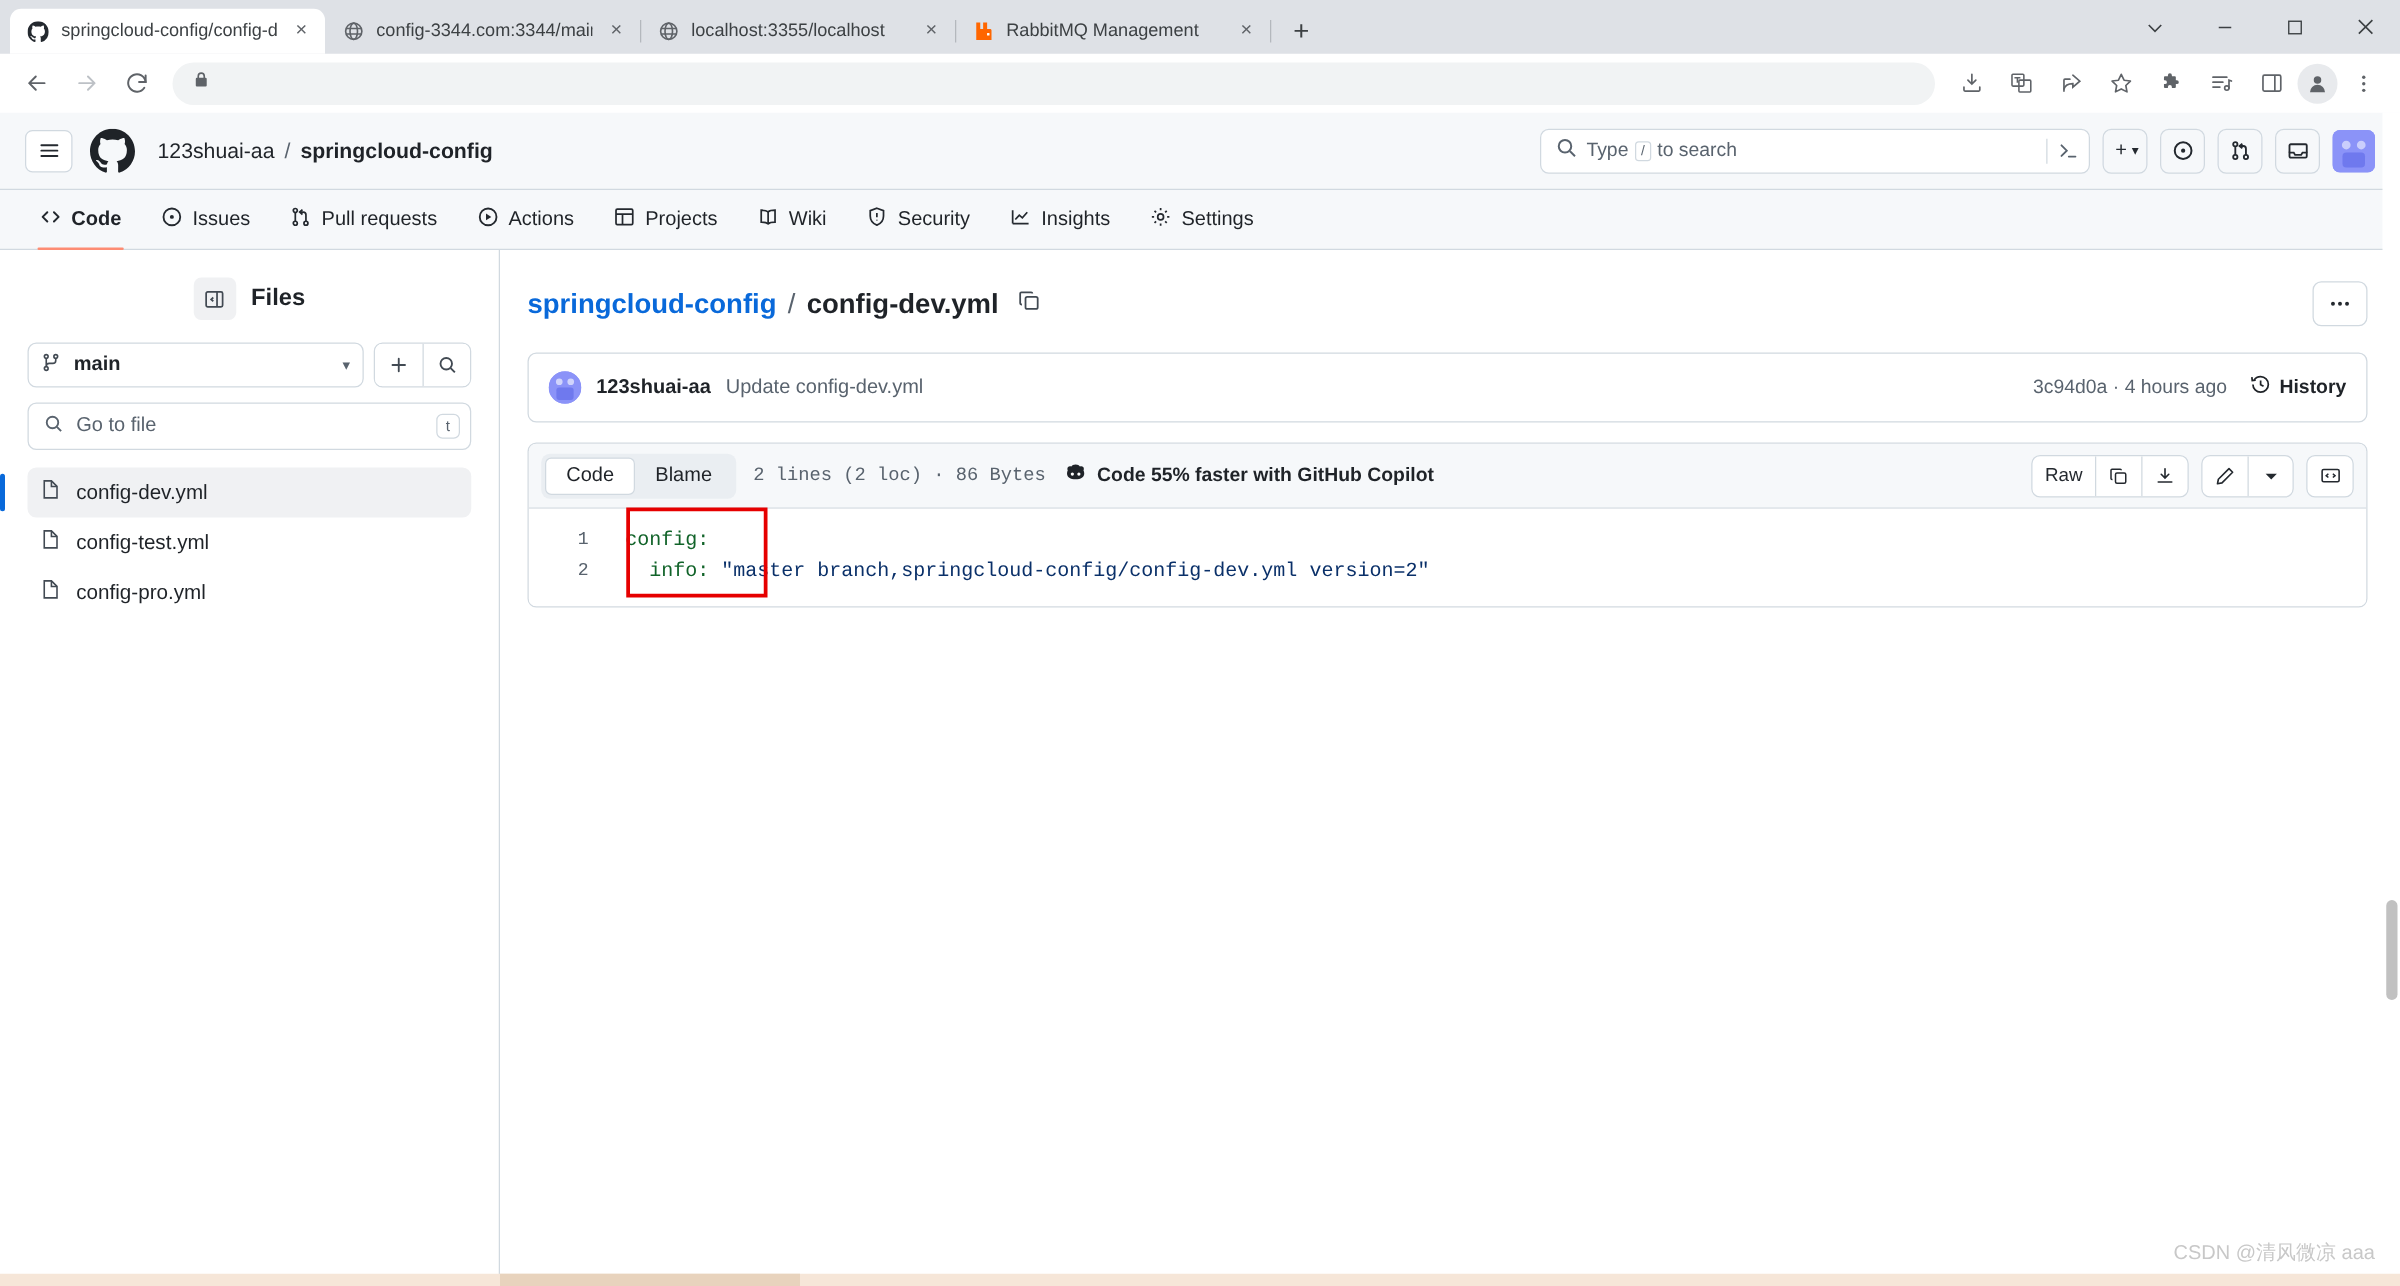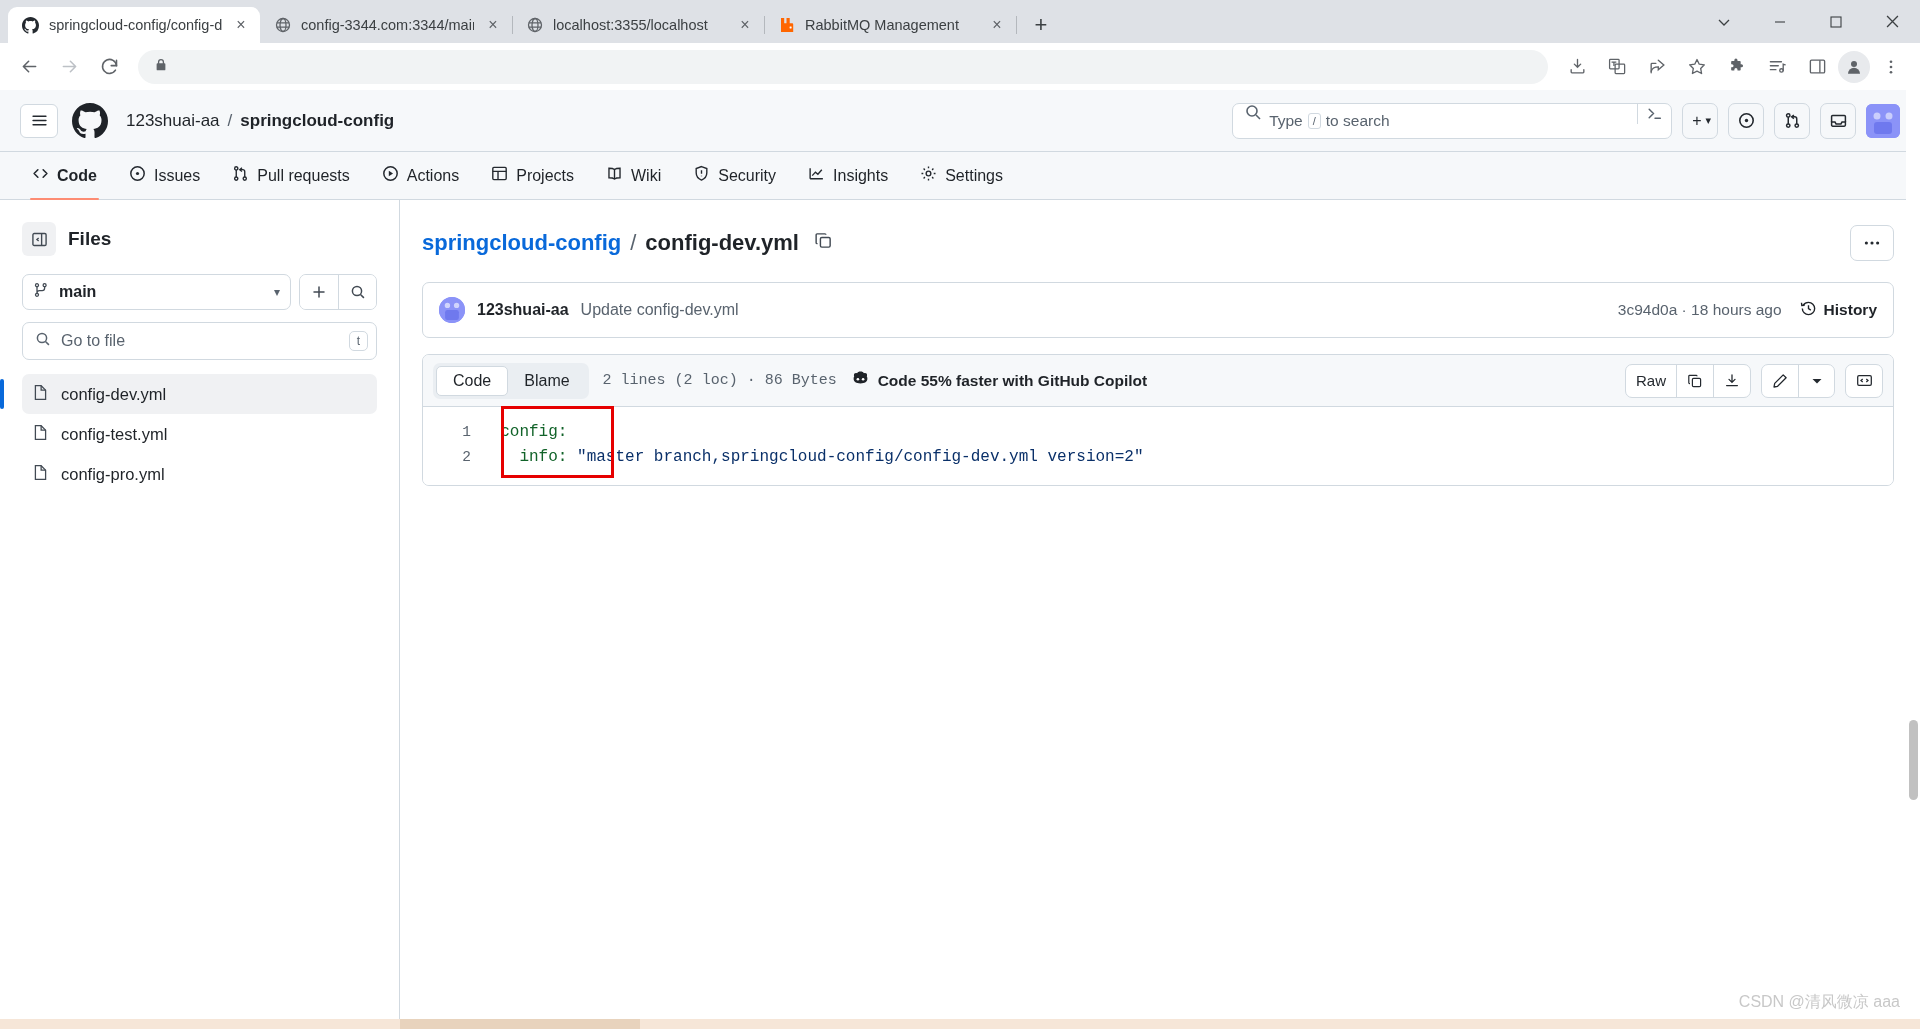--- a/index.html
+++ b/index.html
@@ -93,21 +93,21 @@
   }
   .gh-logo { margin-right: 18px; display:flex; align-items:center; }
   .breadcrumb-top { font-size: 17px; color:#1f2328; display:flex; align-items:center; gap:8px;}
   .breadcrumb-top .owner { color:#1f2328; }
   .breadcrumb-top .slash { color:#59636e; }
   .breadcrumb-top .repo { font-weight:600; color:#1f2328; }
 
   .gh-header-right { margin-left:auto; display:flex; align-items:center; gap: 10px;}
   .searchbox {
     width: 440px; height: 36px; border:1px solid #d1d9e0; border-radius:7px;
-    background:#ffffff; display:flex; padding: 0 8px 0 12px; gap: 8px;
+    background:#ffffff; display:flex; align-items:center; padding: 0 8px 0 12px; gap: 8px;
   }
   .searchbox .sph { font-size:15.5px; color:#59636e; display:flex;align-items:center;gap:5px;}
   .searchbox .slashkey {
     border:1px solid #d1d9e0;border-radius:3px;font-size:11px;padding:0px 4px;color:#59636e;
     line-height:14px;
   }
   .searchbox .term { margin-left:auto; color:#59636e; display:flex; align-items:center; padding-left:8px; border-left:1px solid #d1d9e0; height:20px;}
   .hbtn {
     height:36px; border:1px solid #d1d9e0; border-radius:7px; background:#f6f8fa;
     display:flex;align-items:center;justify-content:center;gap:4px; padding:0 8px; color:#24292f;
@@ -136,21 +136,21 @@
   }
 
   .content { display:flex; height: calc(100% - 111px); }
 
   
   .sidebar {
     width: 400px; flex: 0 0 400px; padding: 22px 22px 0 22px;
     border-right: 1px solid #d1d9e0;
     background:#ffffff;
   }
-  .files-head { display:flex; align-items:center; gap: 12px; margin-bottom: 18px; }
+  .files-head { display:flex; align-items:center; gap: 12px; margin-bottom: 18px; justify-content: center; }
   .files-toggle {
     width:34px;height:34px;border-radius:6px;background:#f0f1f3;
     display:flex;align-items:center;justify-content:center;color:#424a53;
   }
   .files-title { font-size: 19px; font-weight: 600; color:#1f2328; }
   .branch-row { display:flex; gap: 8px; margin-bottom: 12px; }
   .branch-select {
     flex: 1 1 auto; height: 36px; border:1px solid #d1d9e0; border-radius:7px;
     display:flex; align-items:center; padding: 0 10px; gap:10px; background:#fff;
   }
@@ -669,21 +669,21 @@
             <svg width="26" height="26" viewBox="0 0 34 34">
                 <rect width="34" height="34" fill="#8b93f8"></rect>
                 <circle cx="11" cy="11" r="3.5" fill="#fff" opacity=".6"></circle>
                 <circle cx="23" cy="11" r="3.5" fill="#fff" opacity=".6"></circle>
                 <rect x="8" y="17" width="18" height="13" rx="3" fill="#6f79ee"></rect>
               </svg>
           </div>
           <span class="c-author">123shuai-aa</span>
           <span class="c-msg">Update config-dev.yml</span>
           <div class="c-right">
-            <span class="c-sha"><span>3c94d0a</span> <span>·</span> <span>18 hours ago</span></span>
+            <span class="c-sha"><span>3c94d0a</span> <span>·</span> <span>4 hours ago</span></span>
             <span class="c-history">
               <span>
                 <svg width="17" height="17" viewBox="0 0 16 16" fill="none" stroke="#1f2328" stroke-width="1.3">
                     <path d="M2.2 8a5.8 5.8 0 105.8-5.8A5.8 5.8 0 003 5"></path>
                     <path d="M1.4 2.6l.3 2.6 2.6-.3"></path>
                     <path d="M8 5v3.2l2.2 1.3"></path>
                   </svg>
               </span>
               <span>History</span>
             </span>

